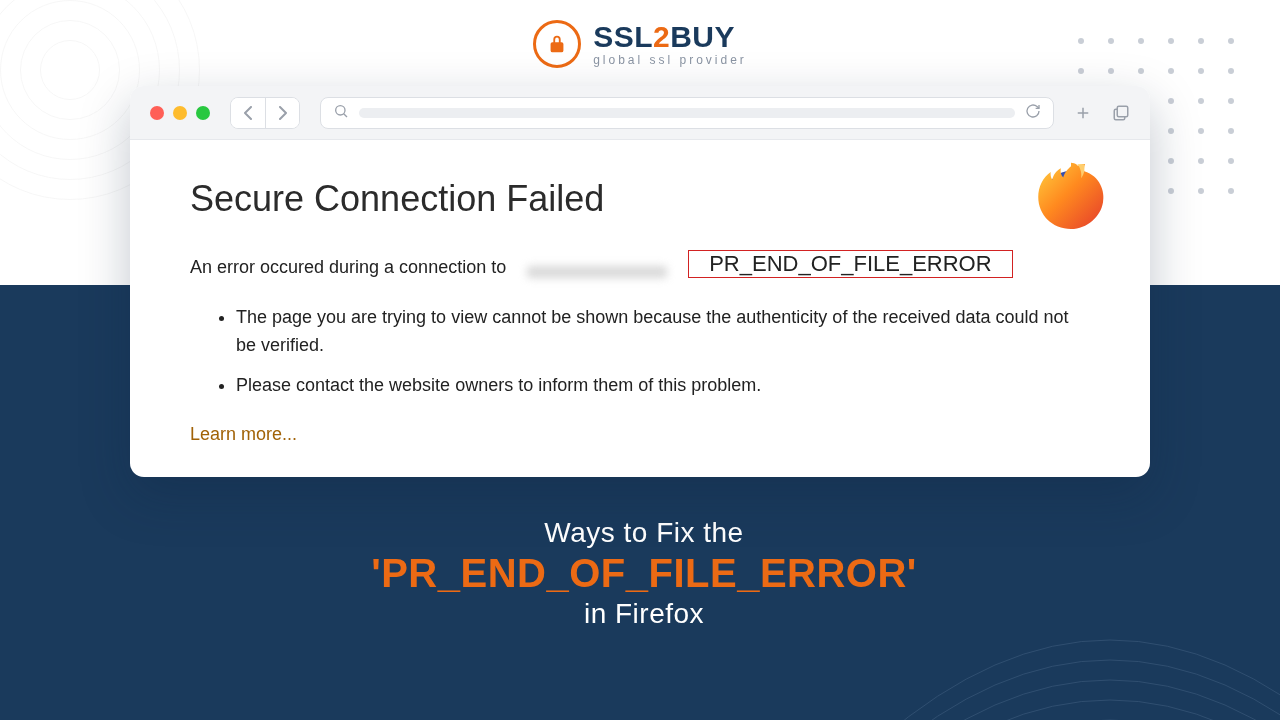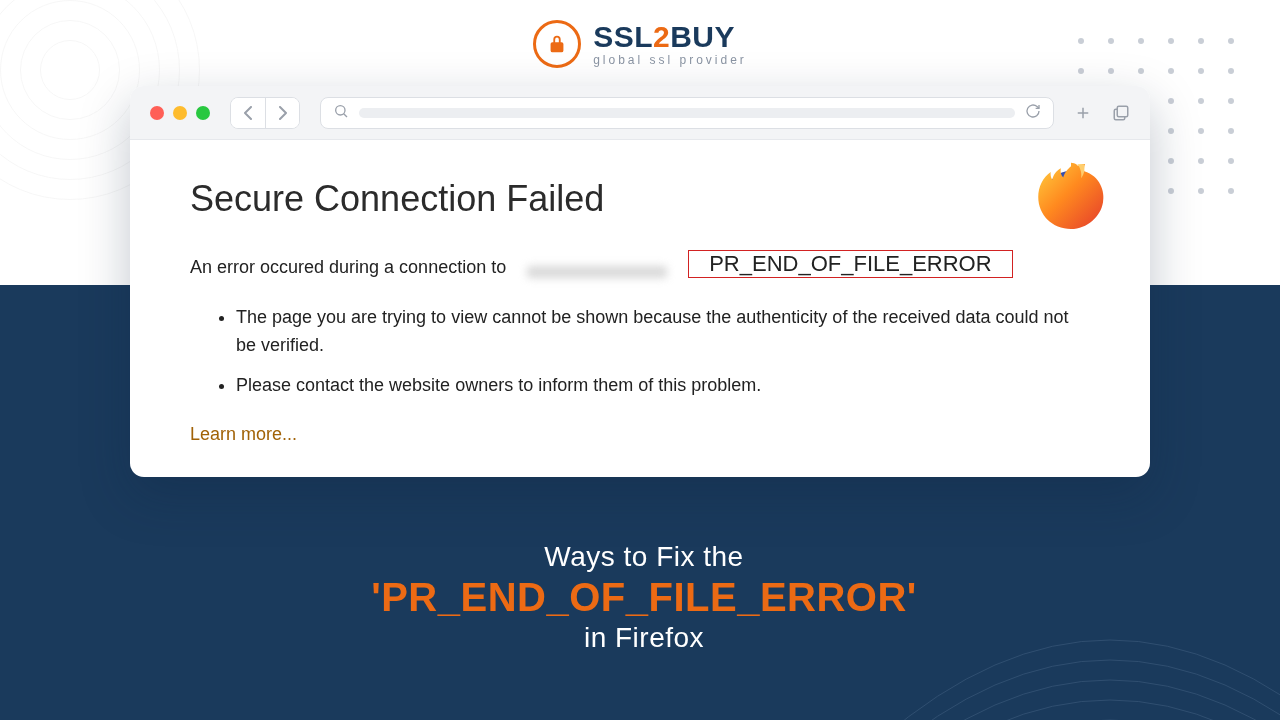--- a/index.html
+++ b/index.html
@@ -243,21 +243,21 @@
     color: #a16207;
     font-size: 18px;
     cursor: pointer;
   }
 
   
   .caption {
     position: relative;
     z-index: 2;
     text-align: center;
-    margin-top: 64px;
+    margin-top: 40px;
     color: #fff;
     padding-left: 8px;
   }
   .cap-line1 { font-size: 28px; font-weight: 400; letter-spacing: 0.5px; }
   .cap-line2 { font-size: 40px; font-weight: 800; color: #ec6a14; letter-spacing: 0.5px; margin: 2px 0; text-align: center; }
   .cap-line3 { font-size: 28px; font-weight: 400; letter-spacing: 0.5px; }
 </style>
 </head>
 <body>
 

